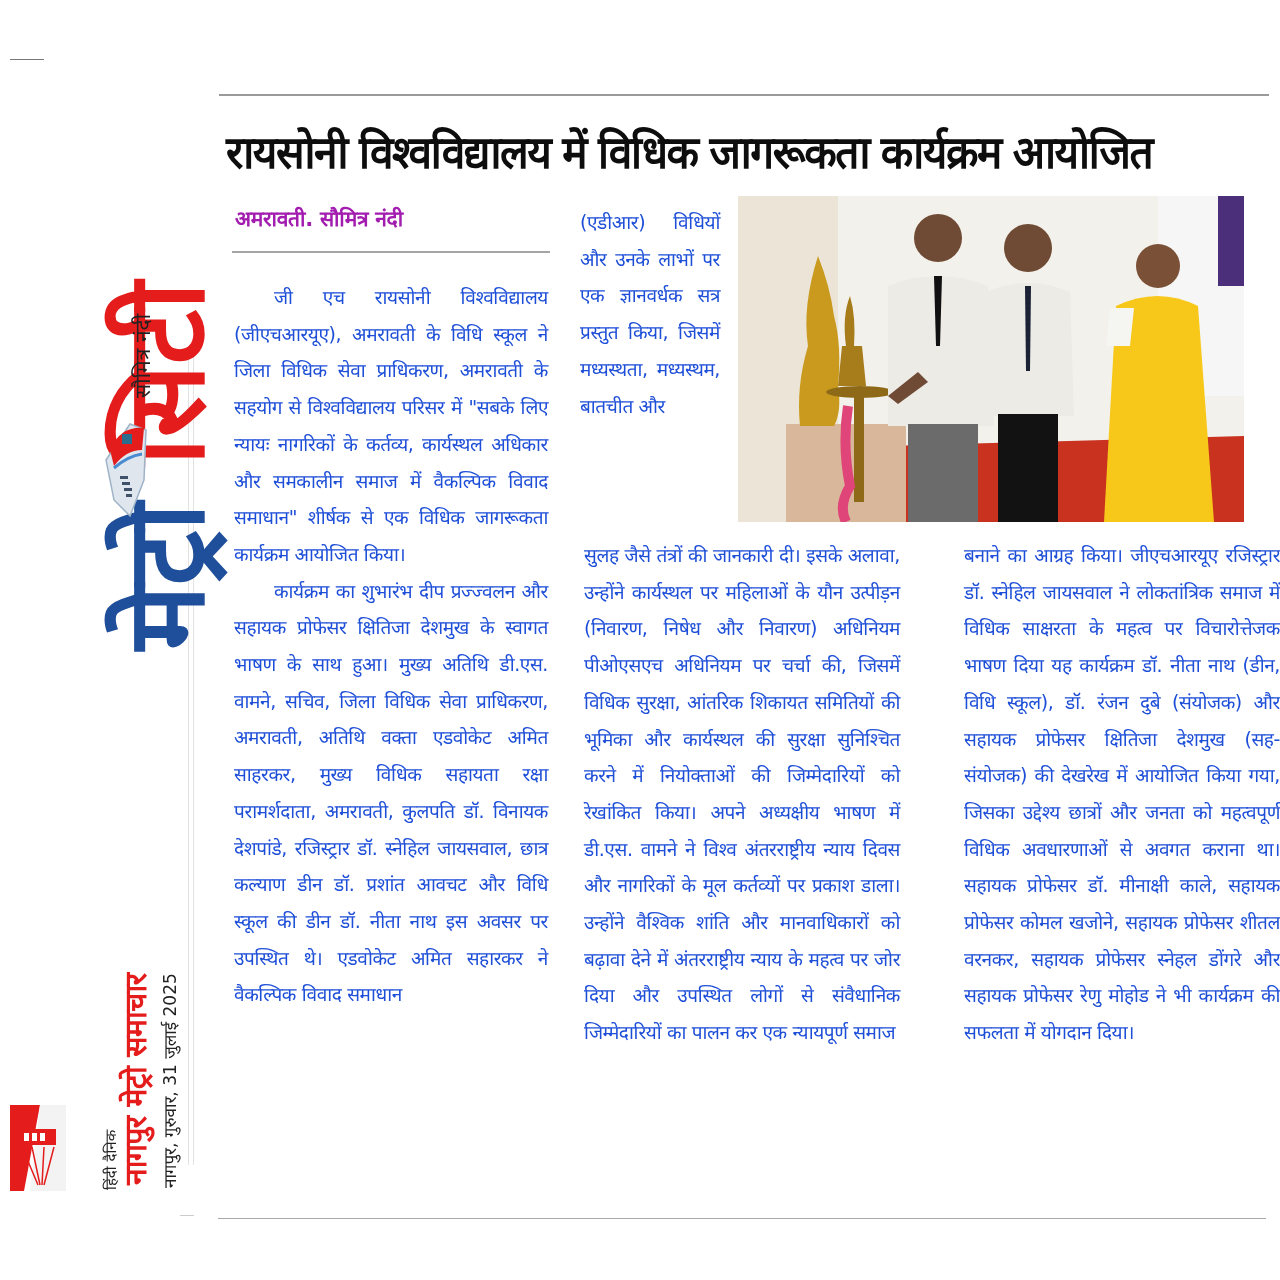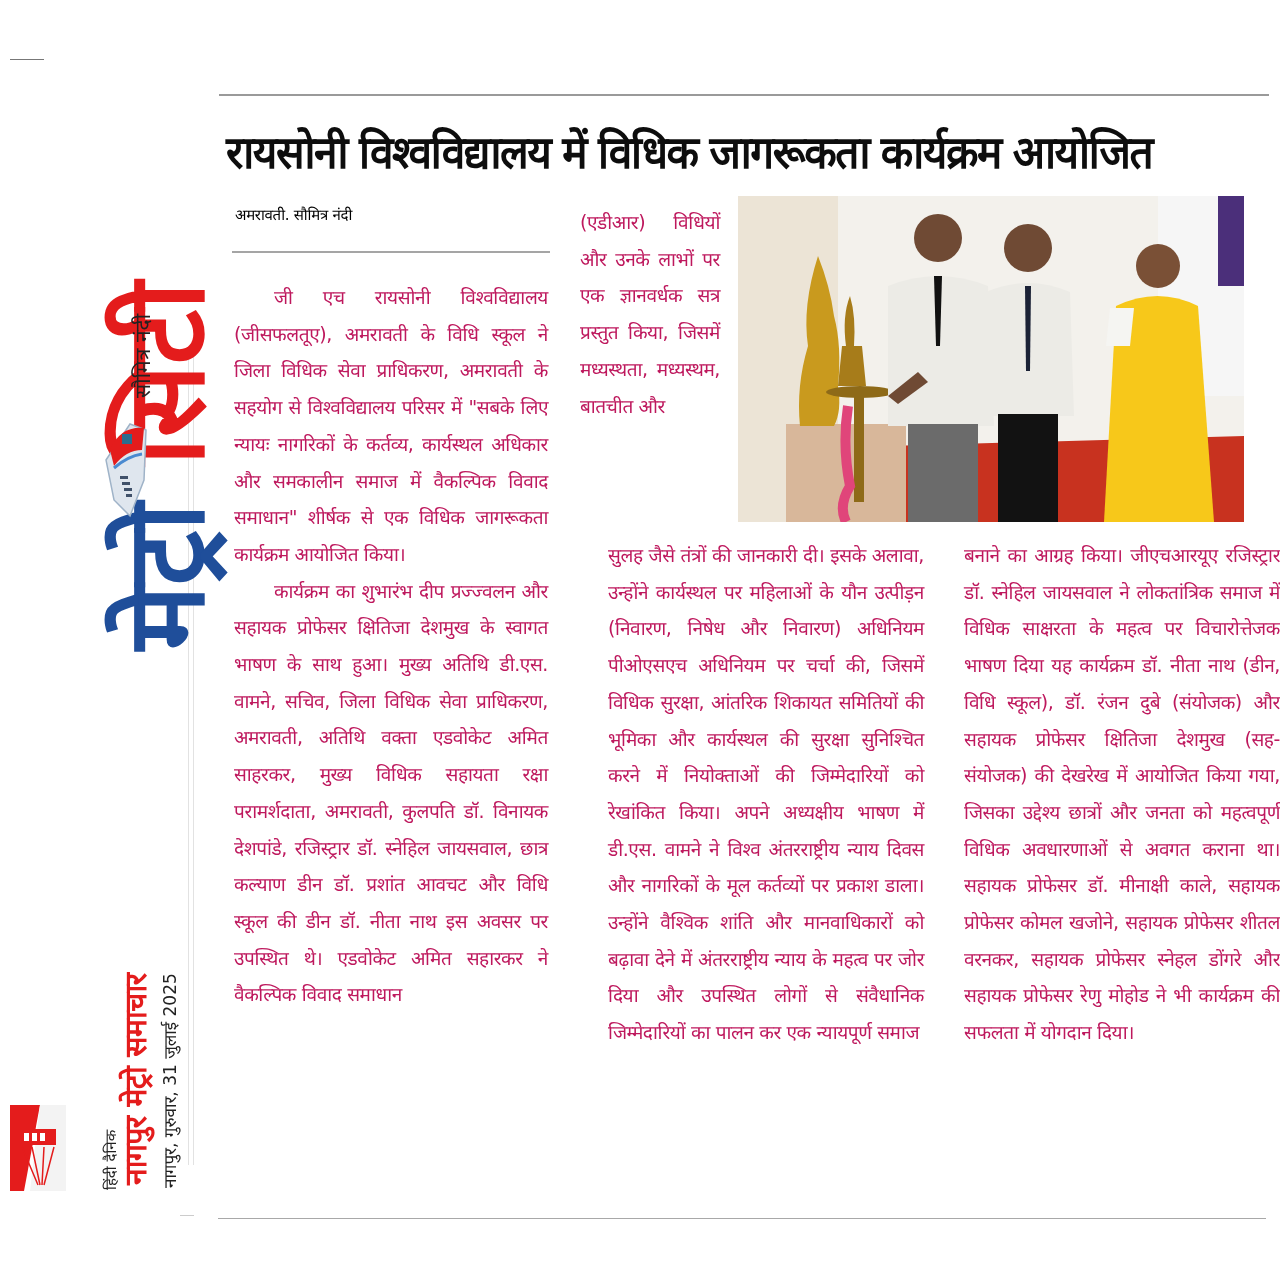--- a/index.html
+++ b/index.html
@@ -23,29 +23,29 @@
   .byline-vertical { position: absolute; left: 128px; top: 398px; transform-origin: 0 0; transform: rotate(-90deg); font-size: 21px; color: #222; white-space: nowrap; }
 
   .paper-logo { position: absolute; left: 10px; top: 1105px; width: 56px; height: 86px; }
   .paper-daily { position: absolute; left: 100px; top: 1190px; transform-origin: 0 0; transform: rotate(-90deg); font-size: 15px; color: #222; white-space: nowrap; }
   .paper-name { position: absolute; left: 114px; top: 1185px; transform-origin: 0 0; transform: rotate(-90deg); font-size: 30px; font-weight: bold; color: #e41c1c; white-space: nowrap; letter-spacing: -0.5px; }
   .paper-date { position: absolute; left: 158px; top: 1188px; transform-origin: 0 0; transform: rotate(-90deg); font-size: 17px; color: #222; white-space: nowrap; }
 
   
   .headline { position: absolute; left: 226px; top: 115px; width: 1030px; font-family: "DejaVu Sans Condensed", "DejaVu Sans", sans-serif; font-weight: bold; font-size: 45px; line-height: 76px; color: #0d0d0d; white-space: nowrap; letter-spacing: -1.5px; transform: scaleX(0.94); transform-origin: 0 50%; }
 
-  .byline { position: absolute; left: 235px; top: 204px; font-size: 15px; font-weight: normal; color: #000000; letter-spacing: -0.3px; }
+  .byline { position: absolute; left: 235px; top: 204px; font-size: 21px; font-weight: bold; color: #a21caf; letter-spacing: -0.3px; }
   .byline-rule { position: absolute; left: 232px; top: 251px; width: 318px; height: 2px; background: #a5a5a5; }
 
-  .col { position: absolute; font-family: "DejaVu Sans", sans-serif; font-size: 19px; line-height: 36.7px; color: #be185d; text-align: justify; text-align-last: left; letter-spacing: -0.4px; }
+  .col { position: absolute; font-family: "DejaVu Sans", sans-serif; font-size: 19px; line-height: 36.7px; color: #1d4ed8; text-align: justify; text-align-last: left; letter-spacing: -0.4px; }
   .col p { margin: 0; text-indent: 40px; }
   .col p.noind { text-indent: 0; }
   .col-1 { left: 234px; top: 279px; width: 314px; }
   .col-2a { left: 580px; top: 204px; width: 140px; }
-  .col-2b { left: 608px; top: 537px; width: 316px; }
+  .col-2b { left: 584px; top: 537px; width: 316px; }
   .col-3 { left: 964px; top: 537px; width: 316px; }
 
   .photo { position: absolute; left: 738px; top: 196px; width: 506px; height: 326px; overflow: hidden; background: #f1efe9; }
 </style>
 </head>
 <body>
 
 <div class="corner-mark"></div>
 <div class="top-rule"></div>
 <div class="bottom-rule"></div>
@@ -89,21 +89,21 @@
   <div class="paper-name">नागपुर मेट्रो समाचार</div>
   <div class="paper-date">नागपुर, गुरुवार, 31 जुलाई 2025</div>
 </div>
 
 <div class="headline">रायसोनी विश्वविद्यालय में विधिक जागरूकता कार्यक्रम आयोजित</div>
 
 <div class="byline">अमरावती. सौमित्र नंदी</div>
 <div class="byline-rule"></div>
 
 <div class="col col-1">
-  <p>जी एच रायसोनी विश्वविद्यालय (जीसफलतूए), अमरावती के विधि स्कूल ने जिला विधिक सेवा प्राधिकरण, अमरावती के सहयोग से विश्वविद्यालय परिसर में "सबके लिए न्यायः नागरिकों के कर्तव्य, कार्यस्थल अधिकार और समकालीन समाज में वैकल्पिक विवाद समाधान" शीर्षक से एक विधिक जागरूकता कार्यक्रम आयोजित किया।</p>
+  <p>जी एच रायसोनी विश्वविद्यालय (जीएचआरयूए), अमरावती के विधि स्कूल ने जिला विधिक सेवा प्राधिकरण, अमरावती के सहयोग से विश्वविद्यालय परिसर में "सबके लिए न्यायः नागरिकों के कर्तव्य, कार्यस्थल अधिकार और समकालीन समाज में वैकल्पिक विवाद समाधान" शीर्षक से एक विधिक जागरूकता कार्यक्रम आयोजित किया।</p>
   <p>कार्यक्रम का शुभारंभ दीप प्रज्ज्वलन और सहायक प्रोफेसर क्षितिजा देशमुख के स्वागत भाषण के साथ हुआ। मुख्य अतिथि डी.एस. वामने, सचिव, जिला विधिक सेवा प्राधिकरण, अमरावती, अतिथि वक्ता एडवोकेट अमित साहरकर, मुख्य विधिक सहायता रक्षा परामर्शदाता, अमरावती, कुलपति डॉ. विनायक देशपांडे, रजिस्ट्रार डॉ. स्नेहिल जायसवाल, छात्र कल्याण डीन डॉ. प्रशांत आवचट और विधि स्कूल की डीन डॉ. नीता नाथ इस अवसर पर उपस्थित थे। एडवोकेट अमित सहारकर ने वैकल्पिक विवाद समाधान</p>
 </div>
 
 <div class="col col-2a">
   <p class="noind">(एडीआर) विधियों और उनके लाभों पर एक ज्ञानवर्धक सत्र प्रस्तुत किया, जिसमें मध्यस्थता, मध्यस्थम, बातचीत और</p>
 </div>
 
 <div class="photo">
   <svg width="506" height="326" viewBox="0 0 506 326">
     <rect x="0" y="0" width="506" height="326" fill="#f3f1ec"></rect>

